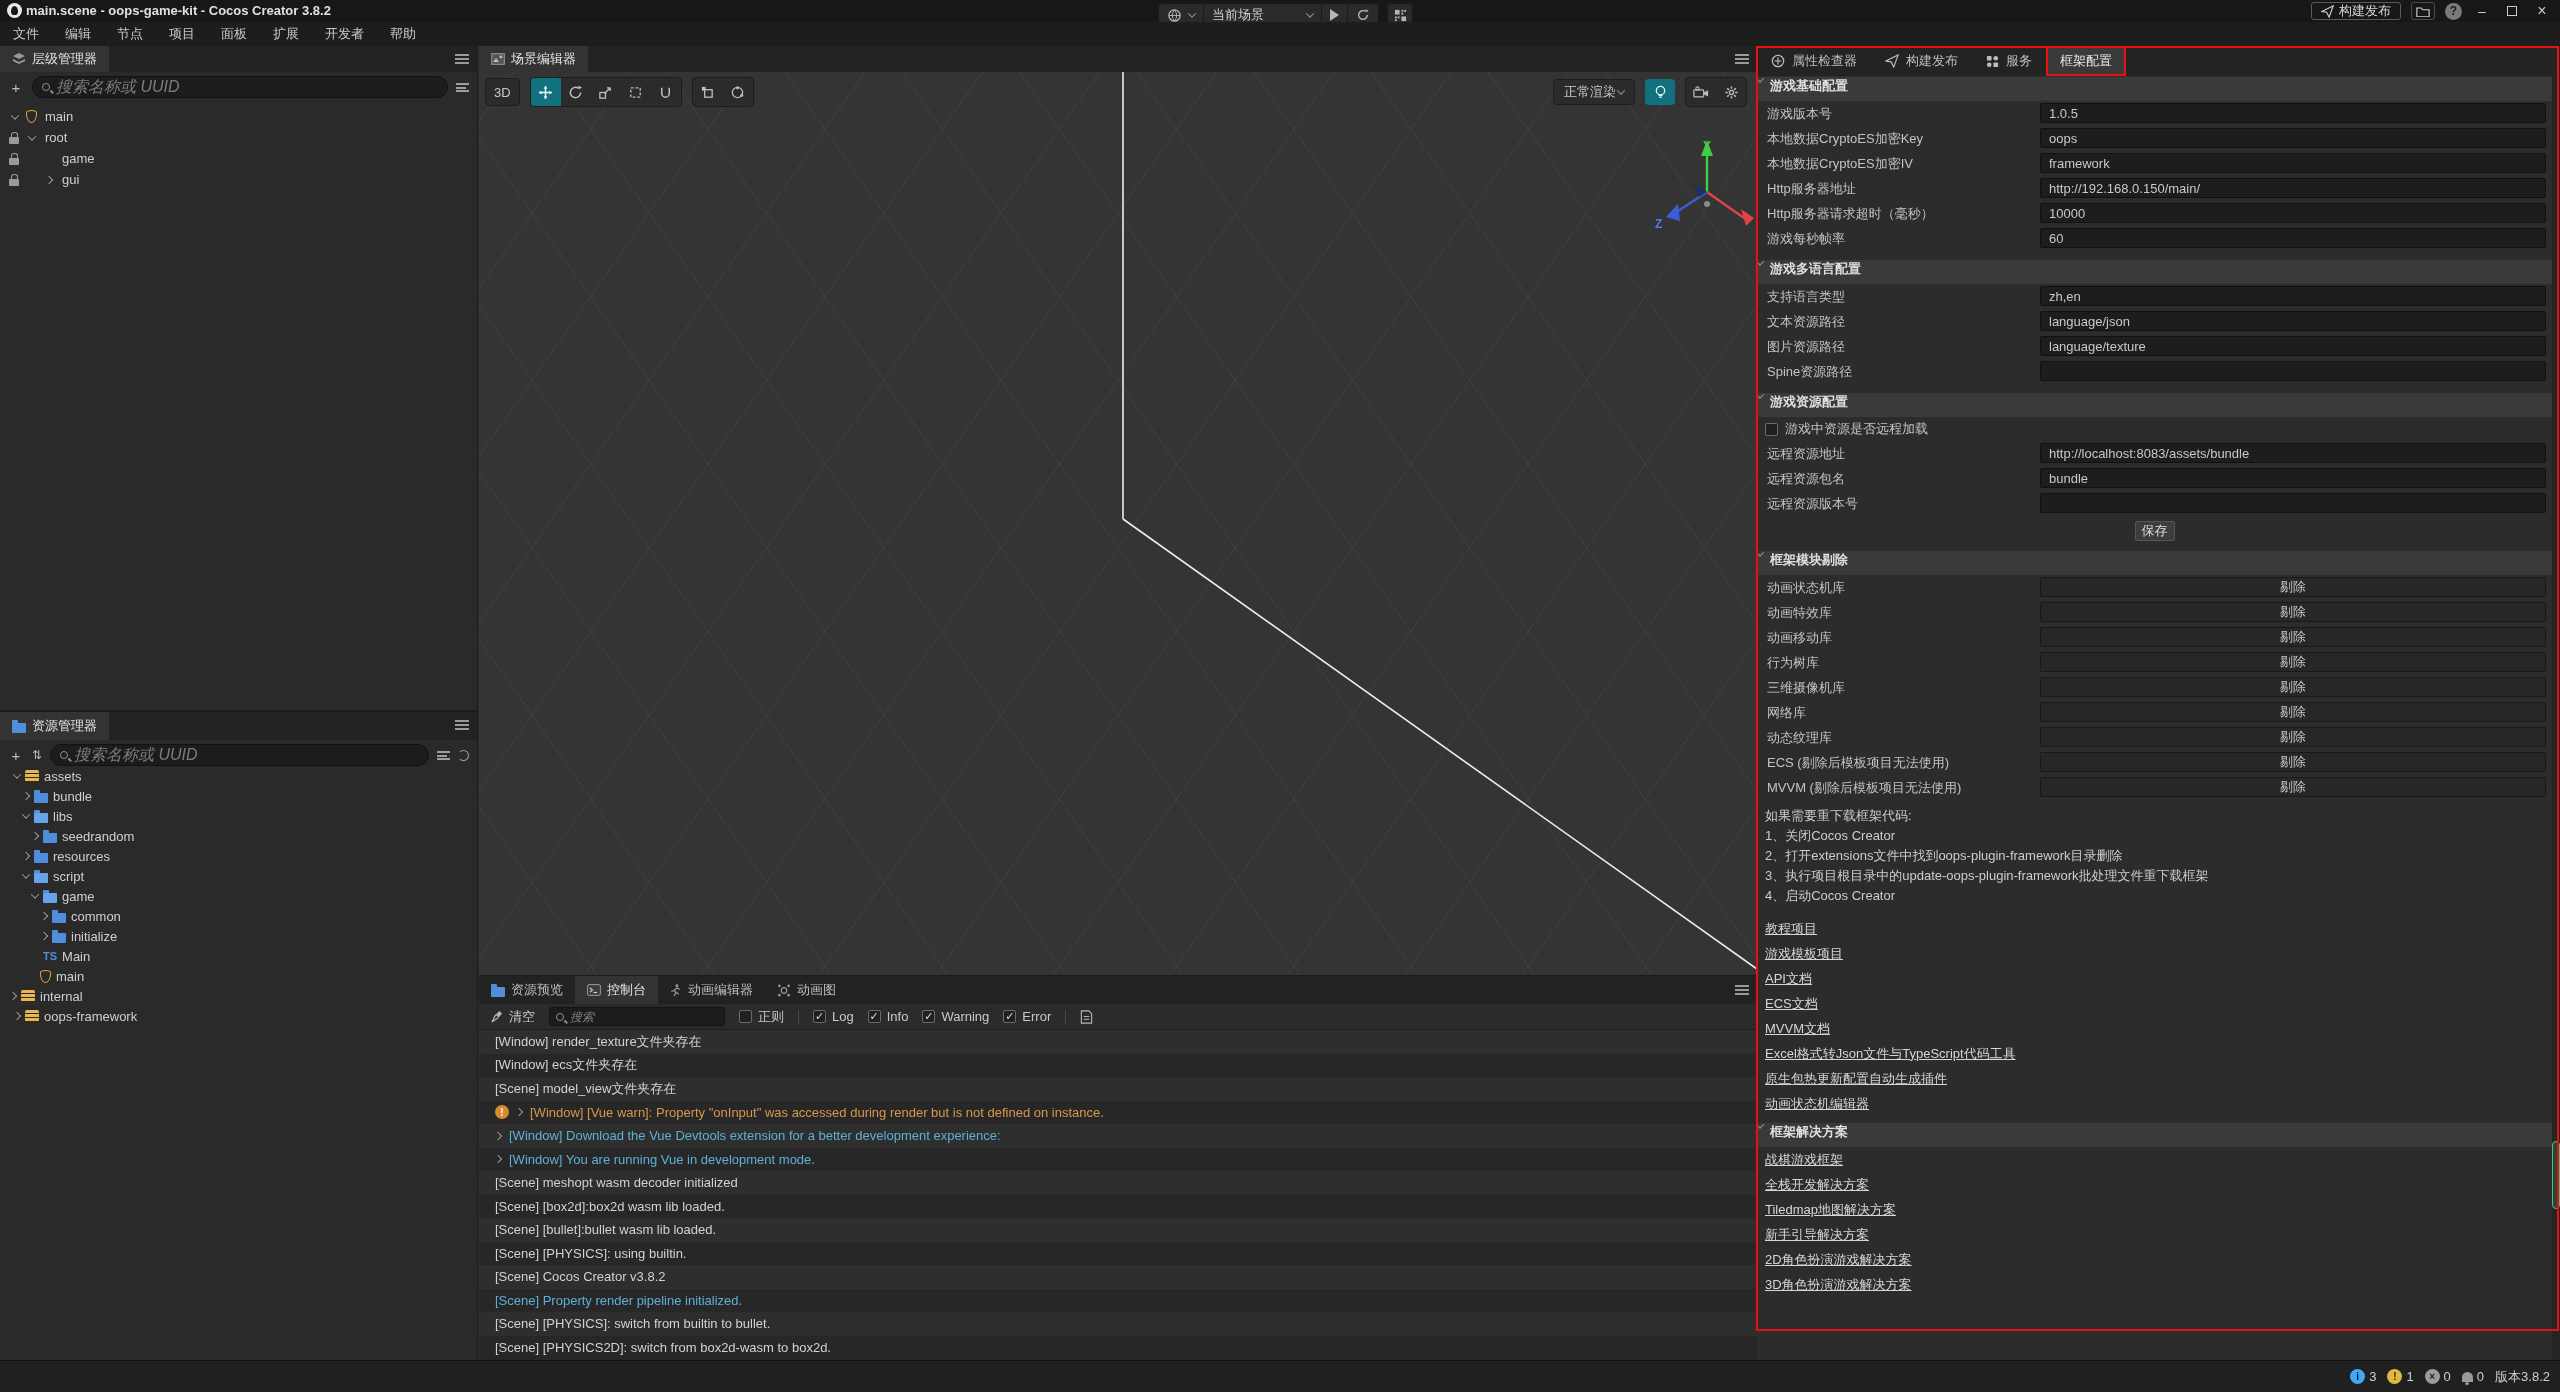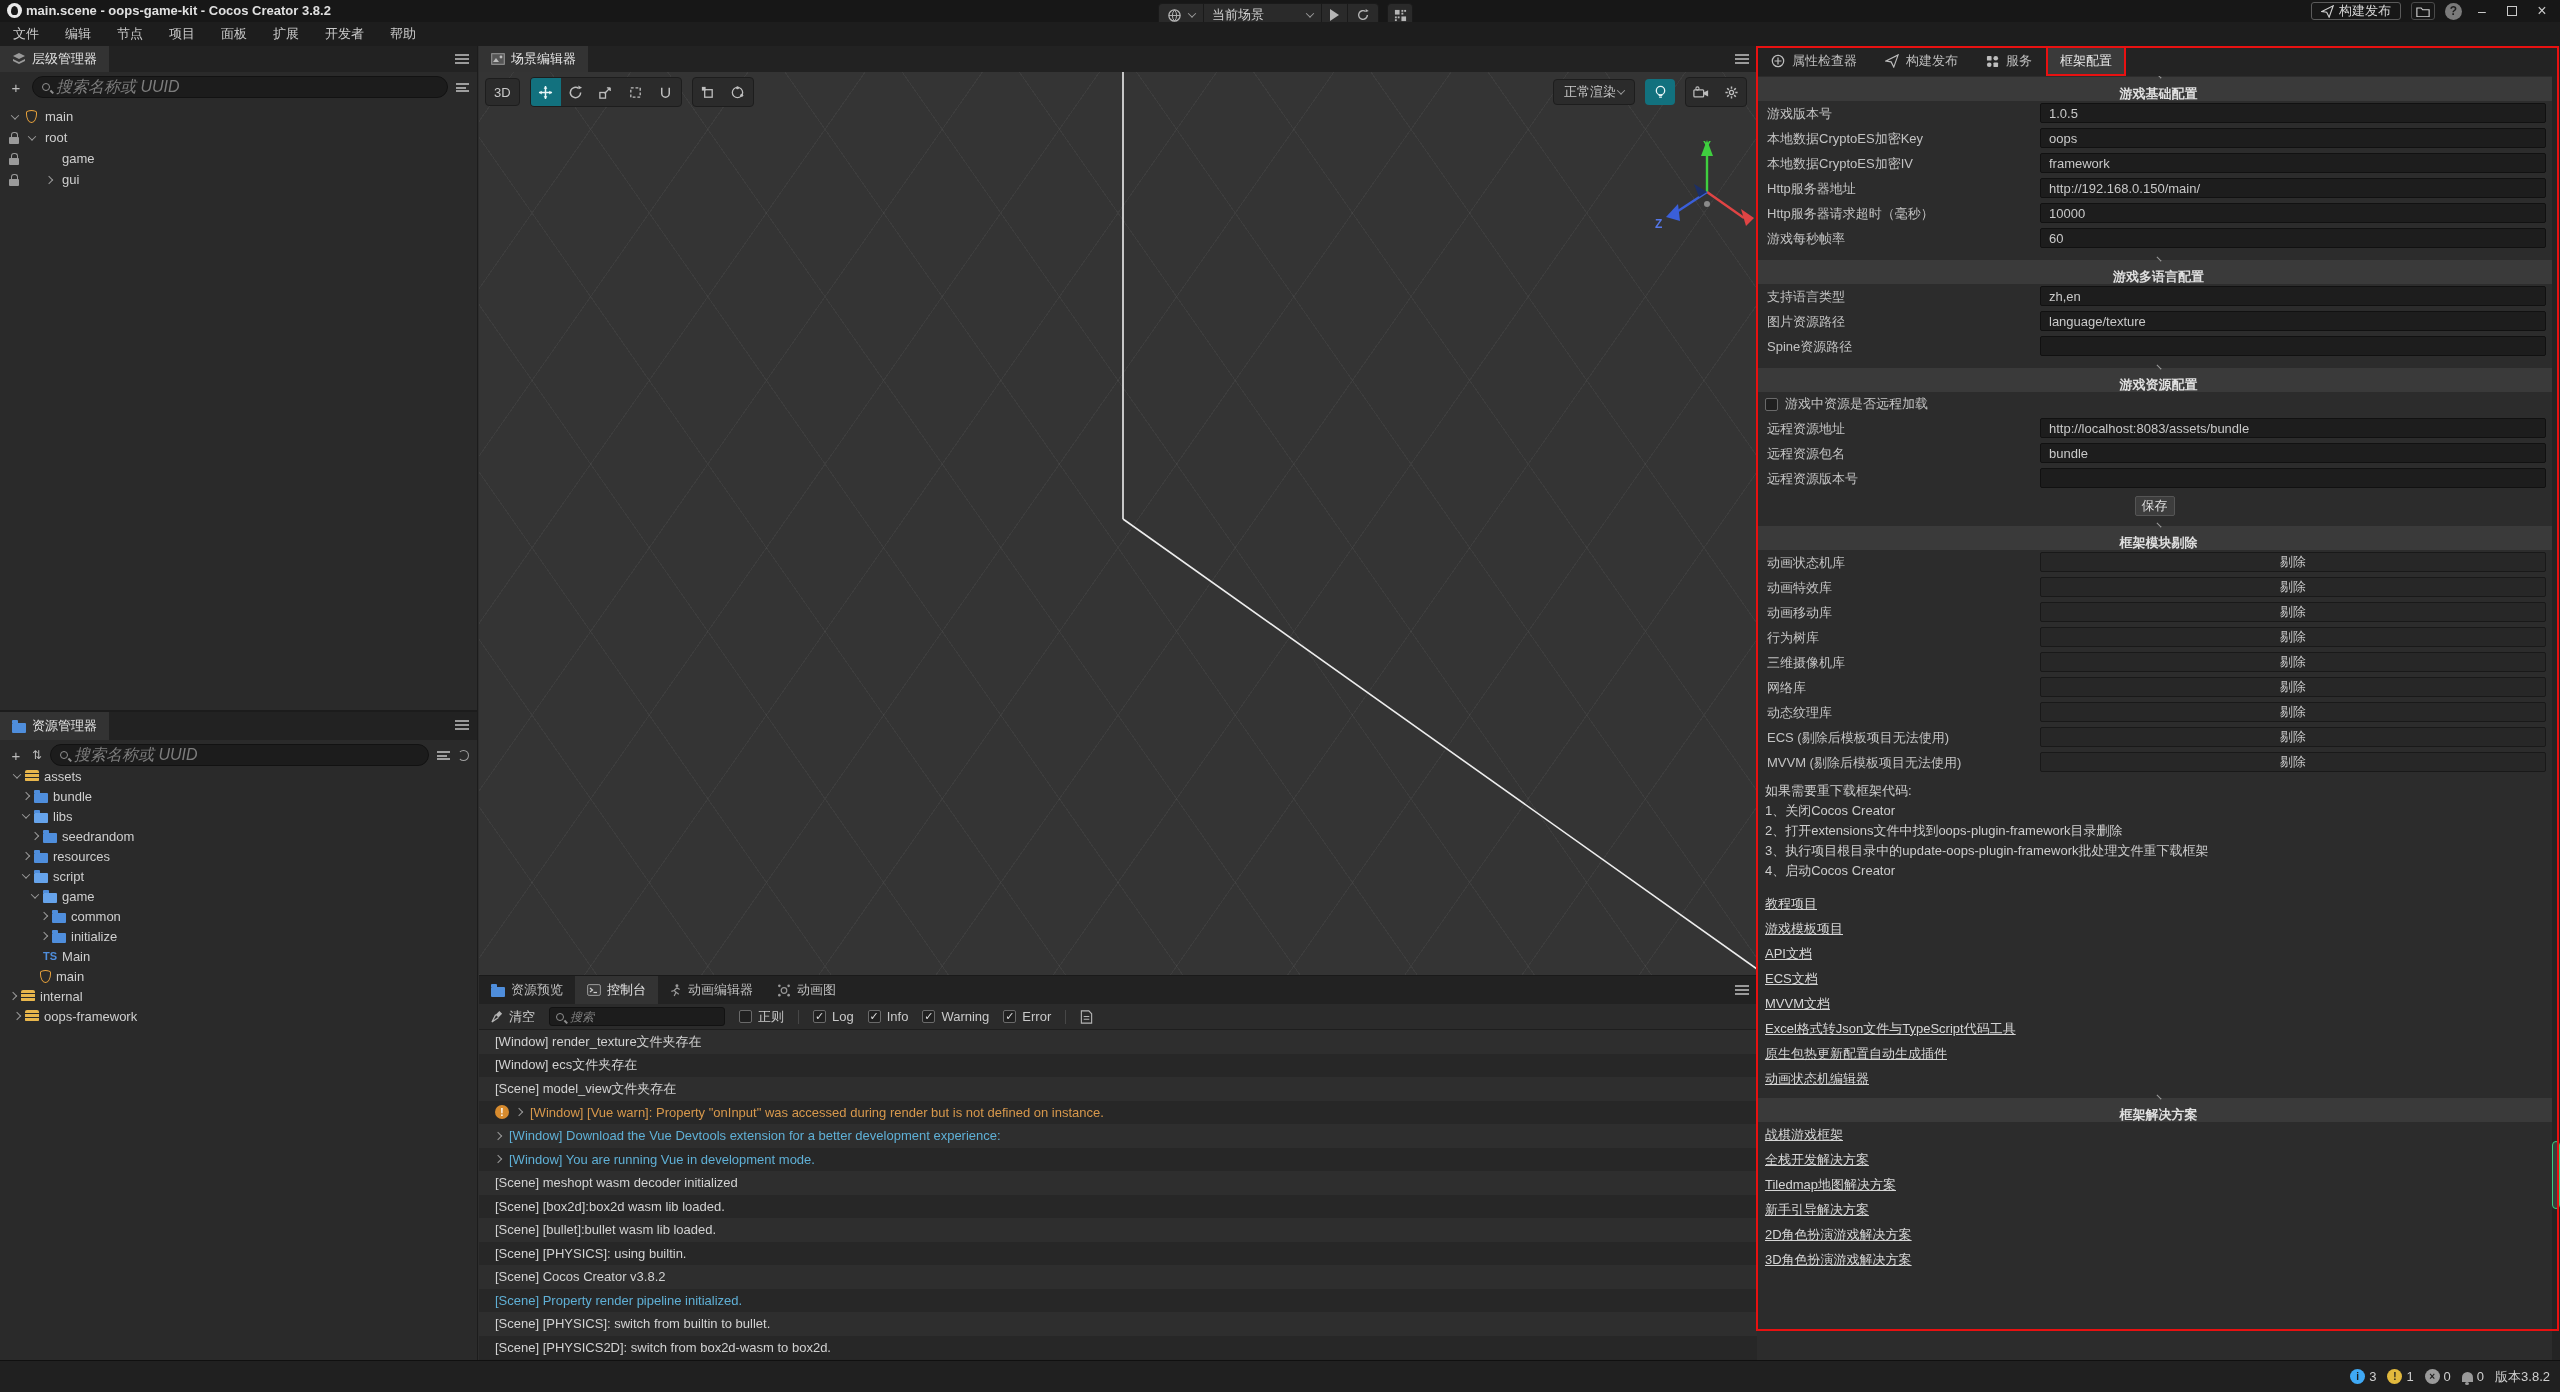--- a/index.html
+++ b/index.html
@@ -105,22 +105,22 @@
   .log-row.info { color:#5fb0d6; }
   .warn-badge { width:14px; height:14px; border-radius:50%; background:#d78b2e; color:#fff; font-weight:bold; font-size:10px;
     display:inline-flex; align-items:center; justify-content:center; margin-right:7px; flex:none; }
   .log-chev { margin-right:8px; flex:none; }
   
   #inspector { position:absolute; left:1757px; top:46px; width:803px; height:1314px; background:#2c2c2c; }
   #insp-tabs { position:absolute; left:0; top:0; right:0; height:30px; background:#232323; display:flex; }
   .itab { display:flex; align-items:center; gap:7px; padding:0 14px; color:#bdbdbd; font-size:13px; }
   .itab.active { background:#3a3a3a; color:#e8e8e8; outline:2px solid #e81111; outline-offset:-2px; }
   #insp-content { position:absolute; left:0; top:30px; right:8px; bottom:0; overflow:hidden; }
-  .sec-head { height:24px; background:#3a3a3a; display:flex; align-items:center; gap:7px; padding-left:8px;
-    font-weight:bold; color:#e0e0e0; font-size:13px; margin-top:1px;flex-direction:column; }
+  .sec-head { height:24px; background:#3a3a3a; display:flex; gap:7px; 
+    font-weight:bold; color:#e0e0e0; font-size:13px; margin-top:1px; }
   .fld { height:25px; position:relative; display:flex; align-items:center; padding-left:10px; color:#c3c3c3; }
   .fld .val { position:absolute; left:283px; top:2px; width:506px; height:20px; background:#1d1d1d; border:1px solid #111;
     border-radius:2px; color:#c9c9c9; display:flex; align-items:center; padding:0 8px; font-size:13px; white-space:nowrap; overflow:hidden; }
   .modbar { position:absolute; left:283px; top:2px; width:506px; height:20px; background:#272727; border:1px solid #191919;
     border-radius:2px; display:flex; align-items:center; justify-content:center; color:#c9c9c9; }
   .note { height:20px; display:flex; align-items:center; padding-left:8px; color:#cdcdcd; }
   .linkrow { height:25px; display:flex; align-items:center; padding-left:8px; }
   .linkrow a { color:#d6d6d6; text-decoration:underline; }
   .savebtn { width:40px; height:20px; background:#3d3d3d; border:1px solid #555; border-radius:2px; color:#dedede;
     display:flex; align-items:center; justify-content:center; margin:5px auto 3px auto; }
@@ -675,20 +675,24 @@
 
     <div class="sec-head">
       <span class="chev d"></span>
       <span>游戏多语言配置</span>
     </div>
     <div class="fld">
       <span>支持语言类型</span>
       <div class="val">zh,en</div>
     </div>
     <div class="fld">
+      <span>文本资源路径</span>
+      <div class="val">language/json</div>
+    </div>
+    <div class="fld">
       <span>图片资源路径</span>
       <div class="val">language/texture</div>
     </div>
     <div class="fld">
       <span>Spine资源路径</span>
       <div class="val"></div>
     </div>
     <div style="height:8px"></div>
 
     <div class="sec-head">

